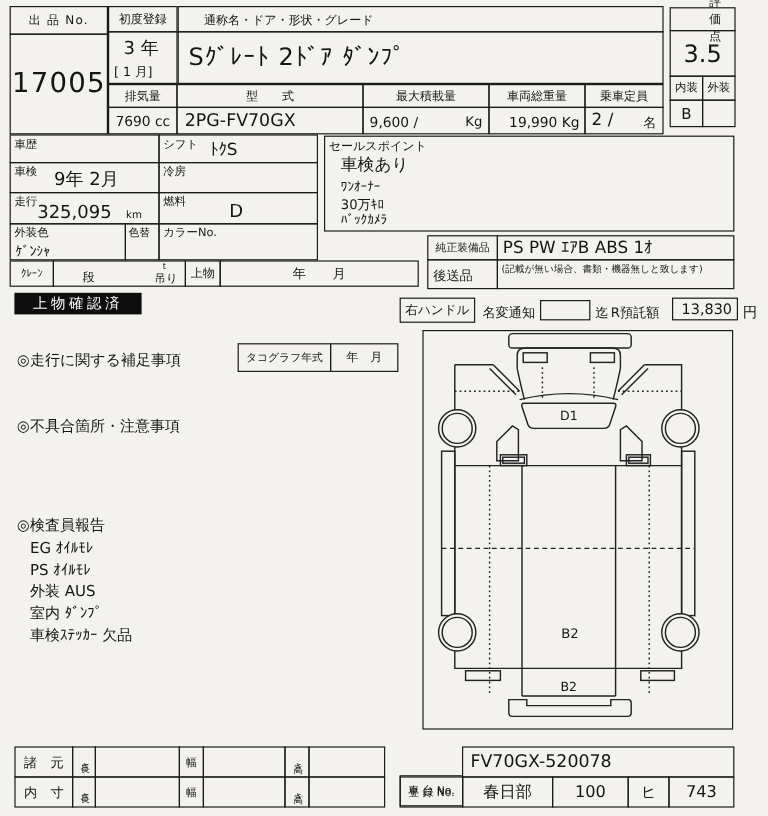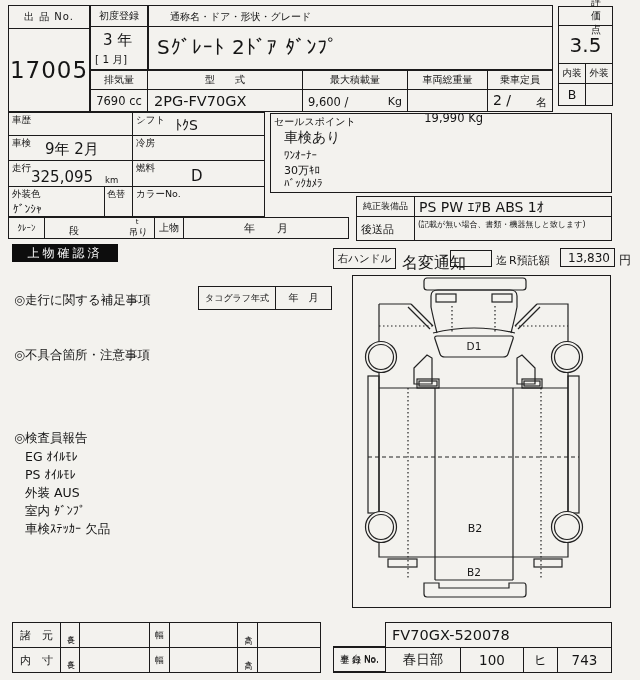--- a/index.html
+++ b/index.html
@@ -51,21 +51,21 @@
   </div>
 
   <div class="box cent" style="left:302px;top:70px;width:106px;height:20px;font-size:10px;">最大積載量</div>
   <div class="box" style="left:302px;top:89px;width:106px;height:23px;">
     <span class="txt" style="left:5px;top:5px;font-size:11.5px;">9,600 /</span>
     <span class="txt" style="right:5px;top:5px;font-size:11px;">Kg</span>
   </div>
 
   <div class="box cent" style="left:407px;top:70px;width:81px;height:20px;font-size:10px;">車両総重量</div>
   <div class="box" style="left:407px;top:89px;width:81px;height:23px;">
-    <span class="txt" style="right:4px;top:5px;font-size:11.5px;margin-top:16px;">19,990 Kg</span>
+    <span class="txt" style="right:4px;top:5px;font-size:11.5px;">19,990 Kg</span>
   </div>
 
   <div class="box cent" style="left:487px;top:70px;width:66px;height:20px;font-size:10px;">乗車定員</div>
   <div class="box" style="left:487px;top:89px;width:66px;height:23px;">
     <span class="txt" style="left:5px;top:2px;font-size:14px;">2 /</span>
     <span class="txt" style="right:5px;top:5px;font-size:11px;">名</span>
   </div>
 
   <div class="box cent" style="left:558px;top:6px;width:55px;height:20px;font-size:10px;padding-left:32px;">評 価 点</div>
   <div class="box cent" style="left:558px;top:25px;width:55px;height:39px;font-size:20px;">3.5</div>
@@ -135,21 +135,21 @@
   <div class="box" style="left:356px;top:216px;width:59px;height:25px;">
     <span class="txt" style="left:4px;top:5px;font-size:11px;">後送品</span>
   </div>
   <div class="box" style="left:414px;top:216px;width:198px;height:25px;padding-left:36px;">
     <span class="txt" style="left:3px;top:2px;font-size:8px;">(記載が無い場合、書類・機器無しと致します)</span>
   </div>
 
   <div class="nob badge" style="left:12px;top:244px;width:106px;height:18px;">上物確認済</div>
 
   <div class="box cent" style="left:333px;top:248px;width:63px;height:21px;font-size:10.5px;">右ハンドル</div>
-  <span class="txt" style="left:402px;top:253px;font-size:16px;text-align:right;">名変通知</span>
+  <span class="txt" style="left:402px;top:253px;font-size:11px;text-align:right;">名変通知</span>
   <div class="box" style="left:450px;top:250px;width:42px;height:17px;"></div>
   <span class="txt" style="left:496px;top:253px;font-size:11px;">迄</span>
   <span class="txt" style="left:509px;top:253px;font-size:11px;">R預託額</span>
   <div class="box" style="left:560px;top:248px;width:55px;height:19px;">
     <span class="txt" style="right:4px;top:2px;font-size:12px;">13,830</span>
   </div>
   <span class="txt" style="left:619px;top:252px;font-size:12px;">円</span>
 
   <span class="txt" style="left:14px;top:292px;font-size:12.5px;">◎走行に関する補足事項</span>
   <div class="box cent" style="left:198px;top:286px;width:78px;height:24px;font-size:9px;">タコグラフ年式</div>

